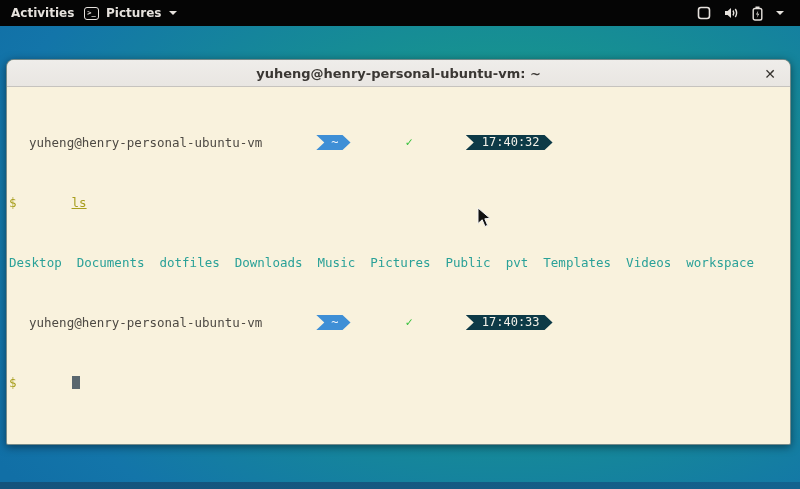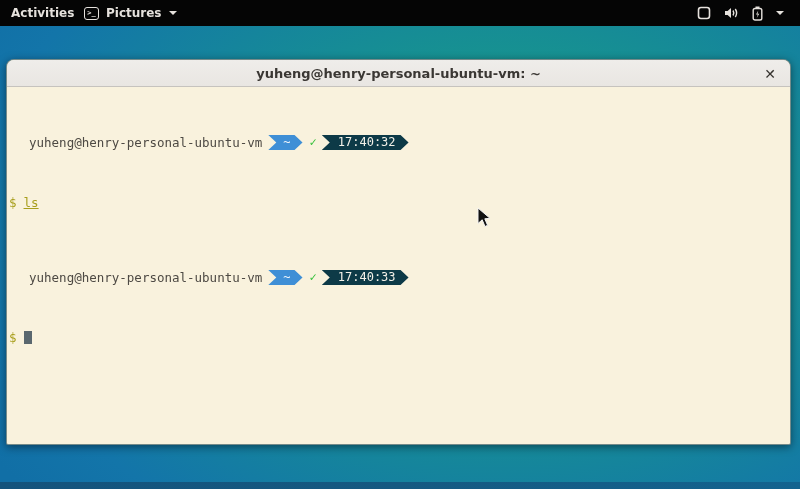--- a/index.html
+++ b/index.html
@@ -44,21 +44,21 @@
           border-radius:8px 8px 2px 2px;box-shadow:0 2px 8px rgba(0,10,20,.5);
           border:1px solid rgba(10,55,70,.55);overflow:hidden;background:var(--term-bg);margin-top:32px;}
   .titlebar{height:27px;background:linear-gradient(#efedea,var(--titlebar-bg));
             border-bottom:1px solid #c6c3be;display:flex;align-items:center;justify-content:center;
             position:relative;color:var(--titlebar-fg);font-size:13px;font-weight:bold;}
   .close-btn{position:absolute;right:8px;top:0;width:24px;height:27px;display:flex;
              align-items:center;justify-content:center;font-size:14px;font-weight:bold;
              color:#35322e;cursor:default;}
   .term{height:358px;padding:3px 4px 0 2px;font-family:"DejaVu Sans Mono",monospace;
         font-size:12.5px;line-height:15px;white-space:pre;color:var(--prompt-fg);}
-  .row{height:15px;display:flex;align-items:center;white-space:pre;}
+  .row{height:15px;display:flex;align-items:center;white-space:pre;gap:48px;}
   .prompt-row{padding-left:20px;}
   .pl-seg{display:inline-block;height:15px;line-height:15px;font-size:12px;}
   .pl-blue{background:var(--powerline-blue);color:#eef4fb;padding:0 12px 0 15px;margin-left:6px;
            clip-path:polygon(0 0,calc(100% - 8px) 0,100% 50%,calc(100% - 8px) 100%,0 100%,8px 50%);}
   .pl-check{color:var(--check-green);font-weight:bold;padding:0 5px 0 7px;}
   .pl-time{background:var(--time-bg);color:var(--time-fg);padding:0 13px 0 16px;
            clip-path:polygon(0 0,calc(100% - 8px) 0,100% 50%,calc(100% - 8px) 100%,0 100%,8px 50%);}
   .dollar{color:var(--cmd-yellow);margin-right:7px;}
   .cmd{color:var(--cmd-yellow);text-decoration:underline;}
   .listing{color:var(--dir-teal);}
@@ -119,20 +119,21 @@
           <span class="pl-seg pl-blue">~</span>
           <span class="pl-seg pl-check">✓</span>
           <span class="pl-seg pl-time">17:40:32</span>
         </div>
 
         <div class="row">
           <span class="dollar">$</span>
           <span class="cmd">ls</span>
         </div>
 
+        <div class="row listing">Desktop  Documents  dotfiles  Downloads  Music  Pictures  Public  pvt  Templates  Videos  workspace</div>
 
         <div class="row prompt-row">
           <span>yuheng@henry-personal-ubuntu-vm</span>
           <span class="pl-seg pl-blue">~</span>
           <span class="pl-seg pl-check">✓</span>
           <span class="pl-seg pl-time">17:40:33</span>
         </div>
 
         <div class="row">
           <span class="dollar">$</span>

